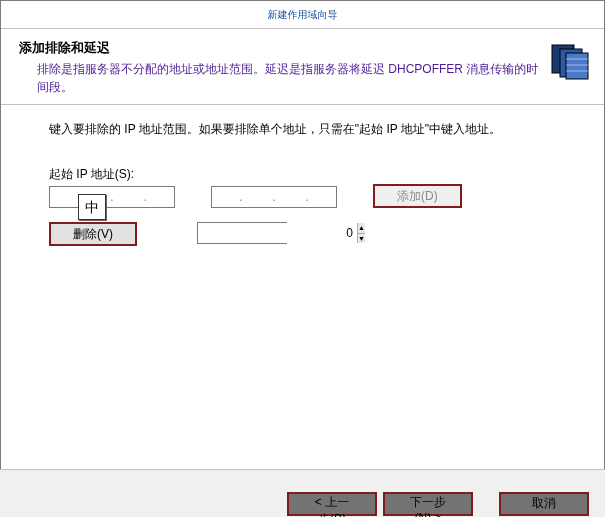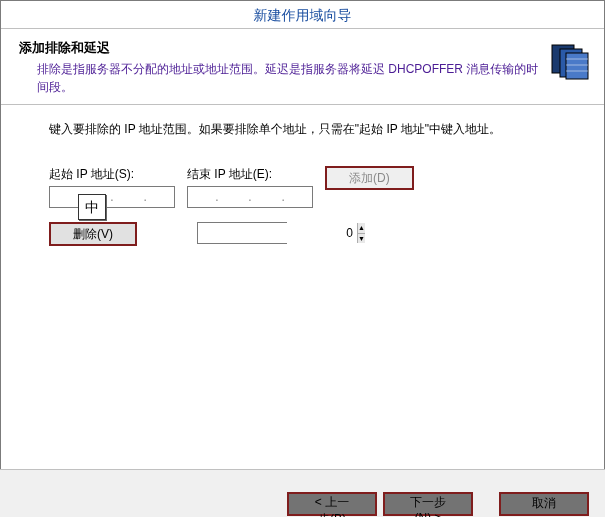--- a/index.html
+++ b/index.html
@@ -1,25 +1,25 @@
 <!DOCTYPE html>
 <html><head>
 <meta charset="utf-8">
 <style>
   * { box-sizing: border-box; margin: 0; padding: 0; font-family: "Microsoft YaHei", "SimSun", Arial, sans-serif; }
   body { background: #fff; width: 605px; height: 517px; overflow: hidden; border: 1px solid #7b7b7b; }
-  .titlebar { height: 28px; background: #fff; color: #1a4ea0; font-size: 14px; text-align: center; line-height: 28px; border-bottom: 1px solid #c0c0c0; }
+  .titlebar { height: 28px; background: #fff; color: #1a4ea0; font-size: 10px; text-align: center; line-height: 28px; border-bottom: 1px solid #c0c0c0; }
   .header { padding: 10px 14px 8px 18px; border-bottom: 1px solid #c0c0c0; display: flex; align-items: flex-start; }
   .header-text { flex: 1; }
   .header-title { font-size: 13px; font-weight: bold; color: #000; margin-bottom: 3px; }
   .header-desc { font-size: 12px; color: #4c1d95; line-height: 1.5; margin-left: 18px; }
   .header-icon { width: 42px; height: 42px; margin-left: 8px; }
   .content { padding: 16px 40px 10px 48px; font-size: 12px; color: #000; }
   .instruction { margin-bottom: 28px; }
-  .ip-row { display: flex; align-items: flex-start; gap: 12px; margin-bottom: 14px; }
+  .ip-row { display: flex; align-items: flex-end; gap: 36px; margin-bottom: 14px; }
   .ip-group { display: flex; flex-direction: column; }
   .ip-label { font-size: 12px; margin-bottom: 3px; }
   .ip-input { width: 126px; height: 22px; border: 1px solid #7a7a7a; background: #fff; display: flex; align-items: center; justify-content: space-around; padding: 0 4px; font-size: 12px; color: #888; }
   .ip-dot { color: #888; }
   .btn { height: 24px; padding: 0 22px; border: 2px solid #7f1d1d; background: #e1e1e1; font-size: 12px; cursor: pointer; }
   .btn:disabled { color: #8a8a8a; background: #efefef; }
   .ime-badge { position: absolute; top: 194px; left: 78px; width: 28px; height: 26px; background: #fff; border: 1px solid #333; font-size: 14px; text-align: center; line-height: 24px; box-shadow: 1px 1px 0 #666; }
   .list-area { display: flex; gap: 14px; }
   .list-col { flex: 0 0 auto; }
   .list-label { font-size: 12px; margin-bottom: 3px; }
@@ -70,21 +70,20 @@
         <span>&nbsp;</span>
           <span class="ip-dot">.</span>
           <span>&nbsp;</span>
           <span class="ip-dot">.</span>
           <span>&nbsp;</span>
           <span class="ip-dot">.</span>
           <span>&nbsp;</span>
       </div>
     </div>
     <div class="ip-group">
-      <div class="ip-label">结束 IP 地址(E):</div>
       <div class="ip-input">
         <span>&nbsp;</span>
           <span class="ip-dot">.</span>
           <span>&nbsp;</span>
           <span class="ip-dot">.</span>
           <span>&nbsp;</span>
           <span class="ip-dot">.</span>
           <span>&nbsp;</span>
       </div>
     </div>

